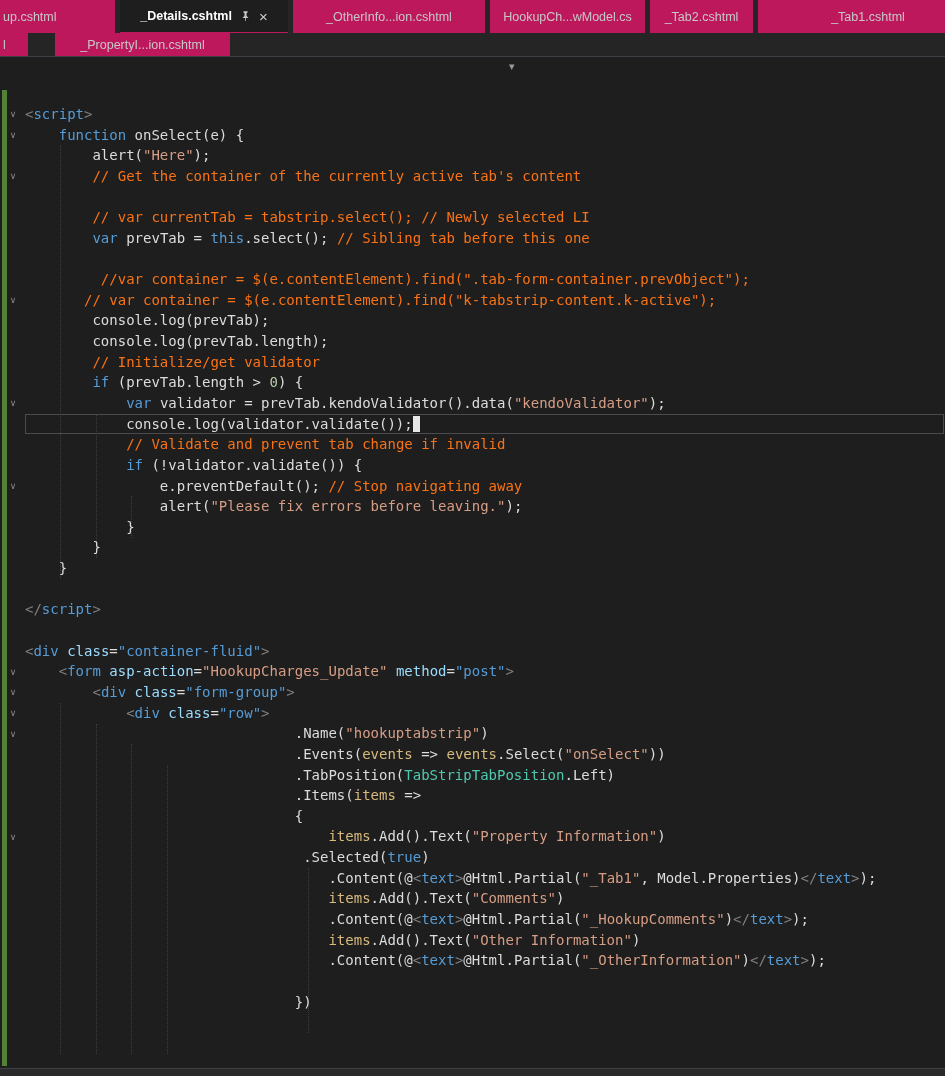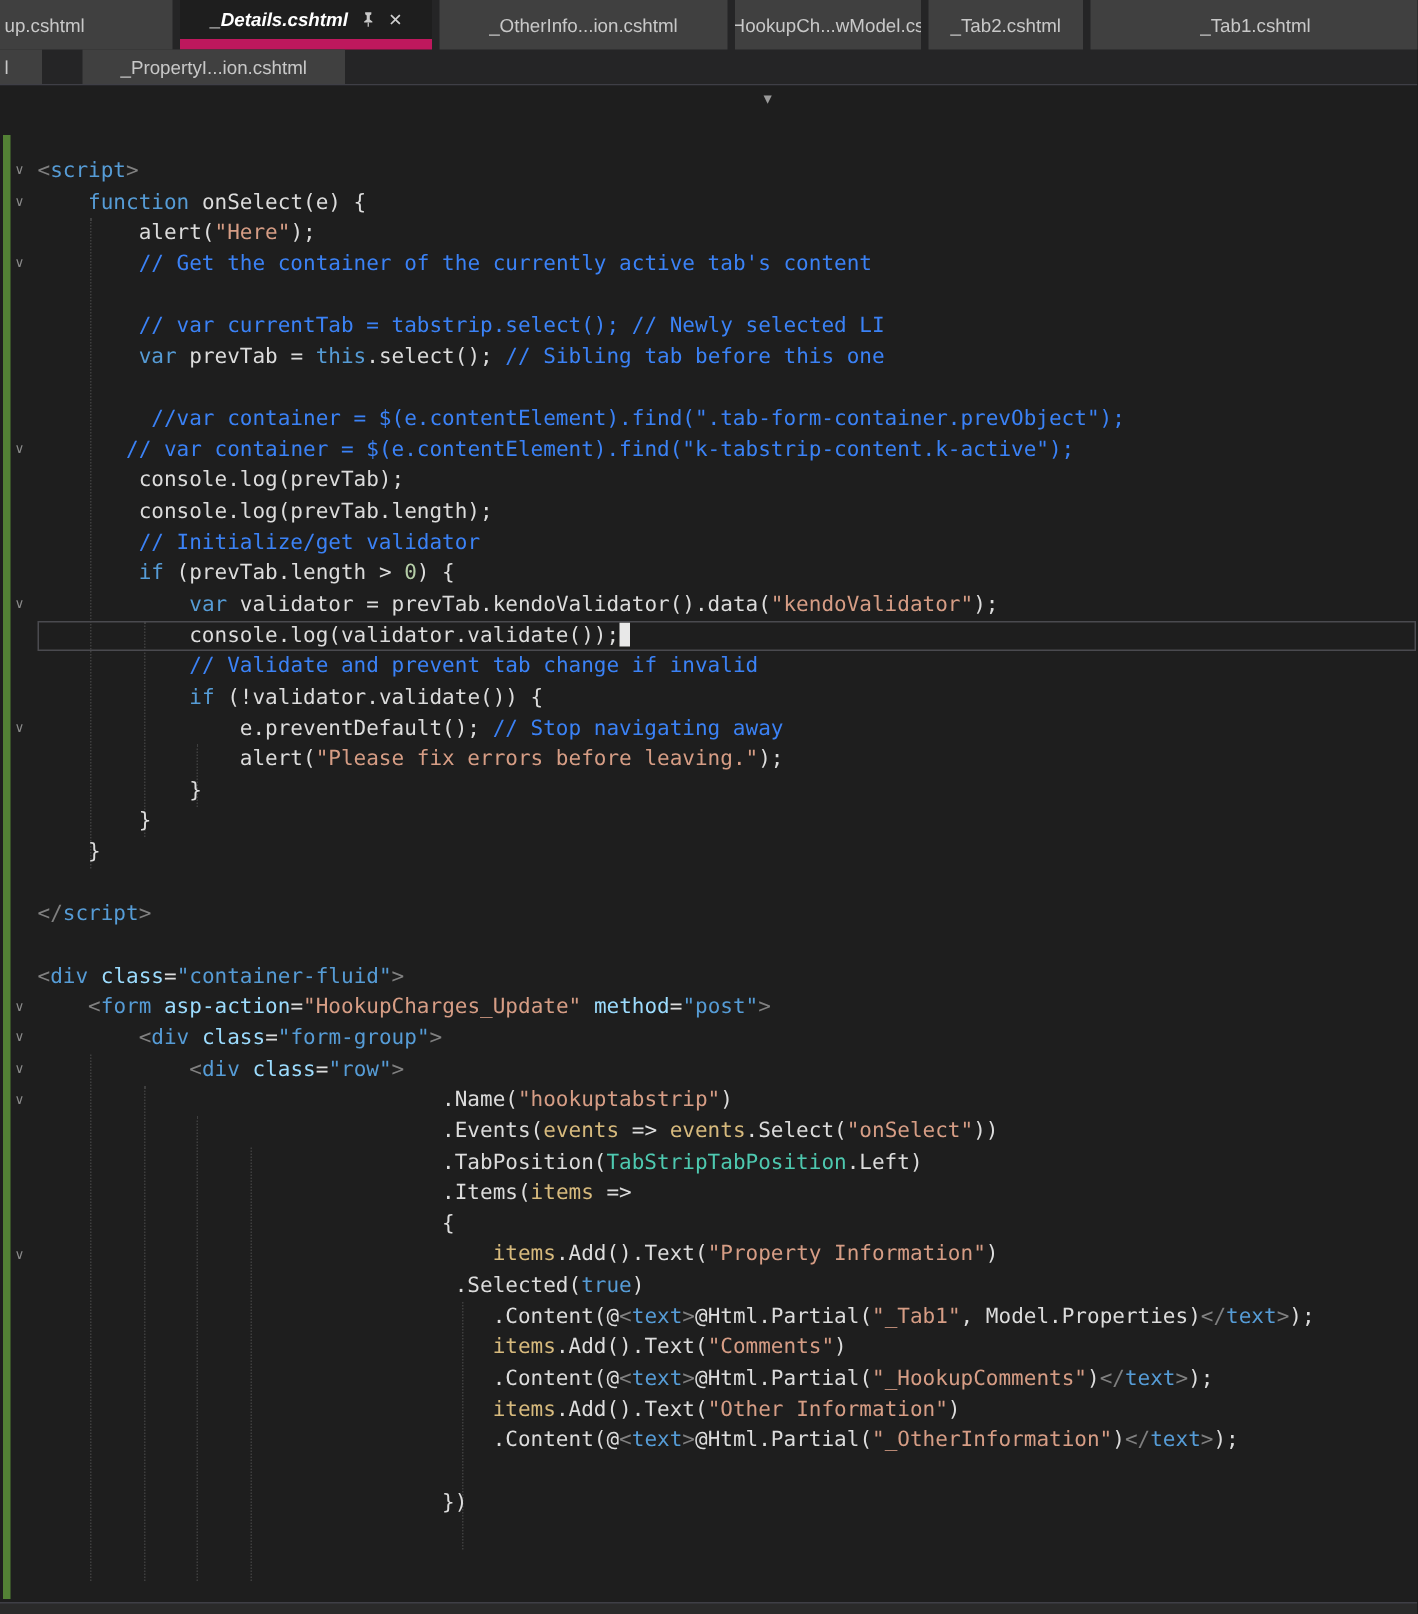--- a/index.html
+++ b/index.html
@@ -5,22 +5,22 @@
   html,body{margin:0;padding:0;}
   body{width:945px;height:1076px;overflow:hidden;background:#1e1e1e;font-family:"Liberation Sans",sans-serif;}
   #window{position:relative;width:945px;height:1076px;background:#1e1e1e;}
 
   
   .tabs-wrap{background:#252526;border-bottom:1px solid #3f3f46;}
   .tab-row{display:flex;align-items:stretch;}
   .tab-row-1{height:33px;}
   .tab-row-2{height:23px;}
   .tab{display:flex;align-items:center;justify-content:center;gap:8px;flex:none;box-sizing:border-box;
-       background:#404040;color:#c8c8c8;font-size:12.5px;overflow:hidden;white-space:nowrap;cursor:default;}
-  .tab.active{background:#1e1e1e;color:#ffffff;font-weight:bold;border-bottom:7px solid #be185d;font-style:italic;}
+       background:#be185d;color:#c8c8c8;font-size:12.5px;overflow:hidden;white-space:nowrap;cursor:default;}
+  .tab.active{background:#1e1e1e;color:#ffffff;font-weight:bold;border-bottom:1px solid #be185d;}
   .tab.clip-left{justify-content:flex-start;padding-left:3px;}
   .tab-close{font-size:15px;line-height:1;color:#d0d0d0;font-weight:normal;}
   .pin-svg{display:block;}
 
   
   .ed-header{height:26px;position:relative;background:#1e1e1e;}
   .ed-header .chev{position:absolute;left:509px;top:4px;color:#9a9a9a;font-size:11px;line-height:1;}
 
   
   #editor{position:relative;height:993px;background:#1e1e1e;overflow:hidden;}
@@ -31,21 +31,21 @@
   #lines{position:relative;padding-top:21px;z-index:1;}
   .line{height:20.65px;line-height:20.65px;white-space:pre;padding-left:25px;position:relative;
         font-family:"DejaVu Sans Mono",monospace;font-size:14px;color:#dcdcdc;}
   .curline::after{content:"";position:absolute;left:25px;right:1px;top:0;bottom:0;
         border:1px solid #4a4a4f;pointer-events:none;}
   .caret{display:inline-block;width:7px;height:16px;margin-bottom:-3px;background:#e8e8e8;}
 
   
   .p{color:#dcdcdc}
   .k{color:#569cd6}
-  .c{color:#3b82f6}
+  .c{color:#f97316}
   .s{color:#d69d85}
   .g{color:#808080}
   .a{color:#9cdcfe}
   .v{color:#569cd6}
   .ty{color:#4ec9b0}
   .pa{color:#d7ba7d}
   .n{color:#b5cea8}
   .sq{text-decoration-style:wavy;text-decoration-color:#3f9b4a;
       text-decoration-thickness:1px;text-underline-offset:3px;}
 
@@ -66,21 +66,21 @@
             <svg class="pin-svg" width="11" height="12" viewBox="0 0 16 16">
               <path d="M5 1h6v2l-1.5 1v4L12 10v1H4v-1l2.5-2V4L5 3z" fill="#c8c8c8"></path>
               <rect x="7.4" y="11" width="1.2" height="4" fill="#c8c8c8"></rect>
             </svg>
           </span>
           <span class="tab-close">×</span>
         </div>
         <div class="tab" style="width: 192px; margin-right: 5px;">
           <span>_OtherInfo...ion.cshtml</span>
         </div>
-        <div class="tab" style="width: 124px; margin-right: 5px;">
+        <div class="tab" style="width: 155px; margin-right: 5px;">
           <span>HookupCh...wModel.cs</span>
         </div>
         <div class="tab" style="width: 103px; margin-right: 5px;">
           <span>_Tab2.cshtml</span>
         </div>
         <div class="tab" style="width: 220px; margin-right: 0px;">
           <span>_Tab1.cshtml</span>
         </div>
       </div>
     <div class="tab-row tab-row-2">

